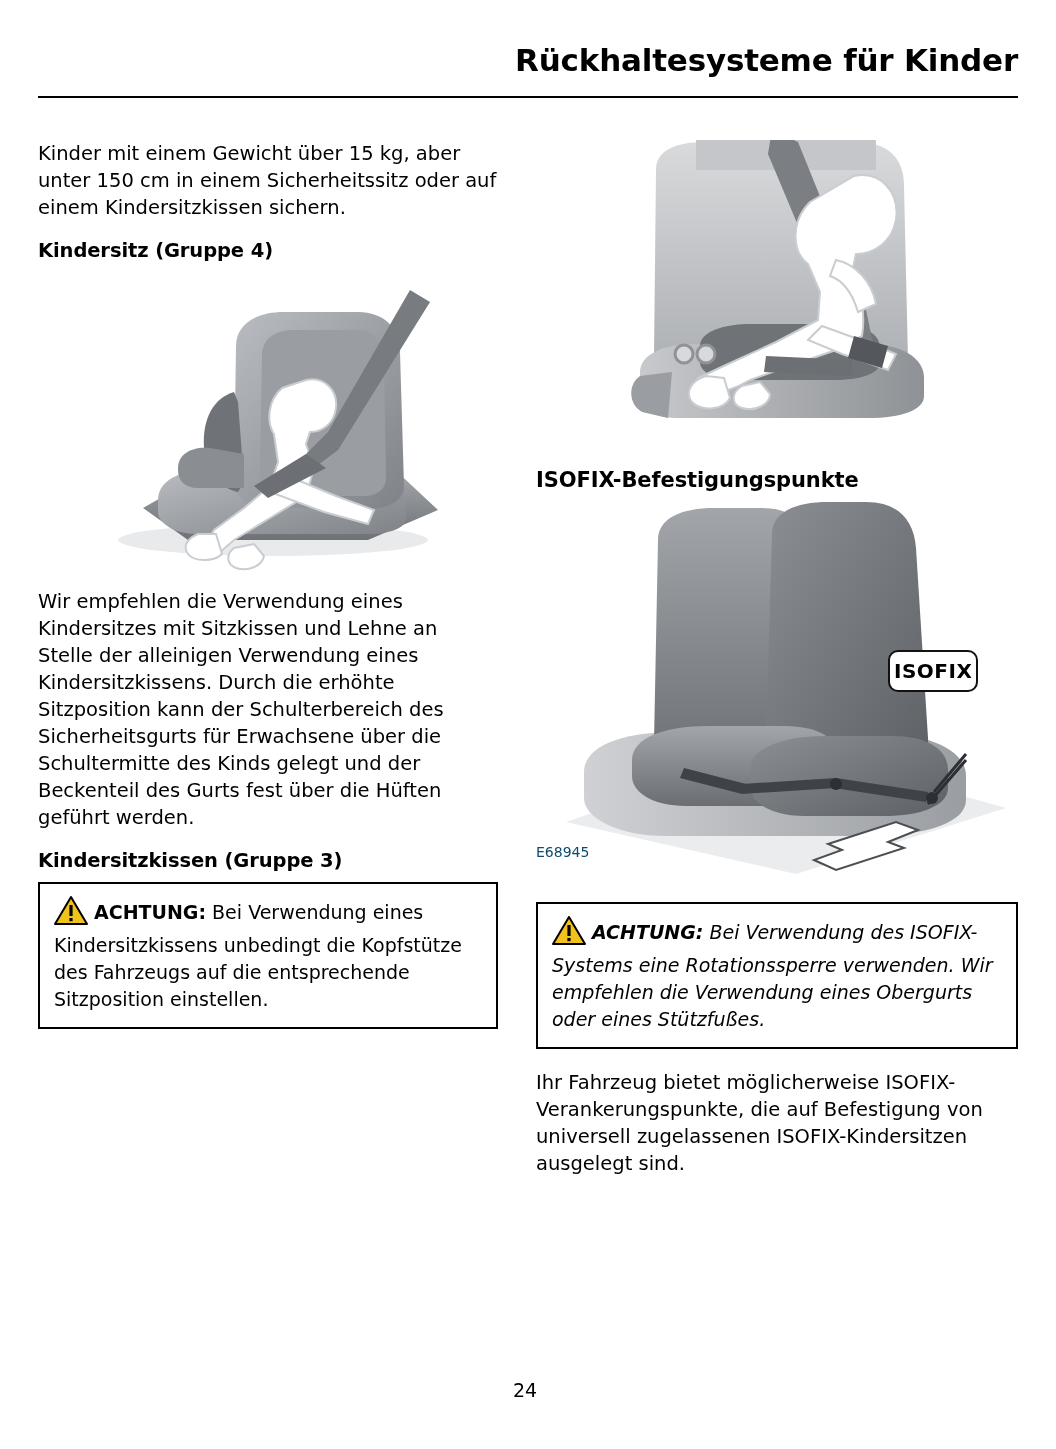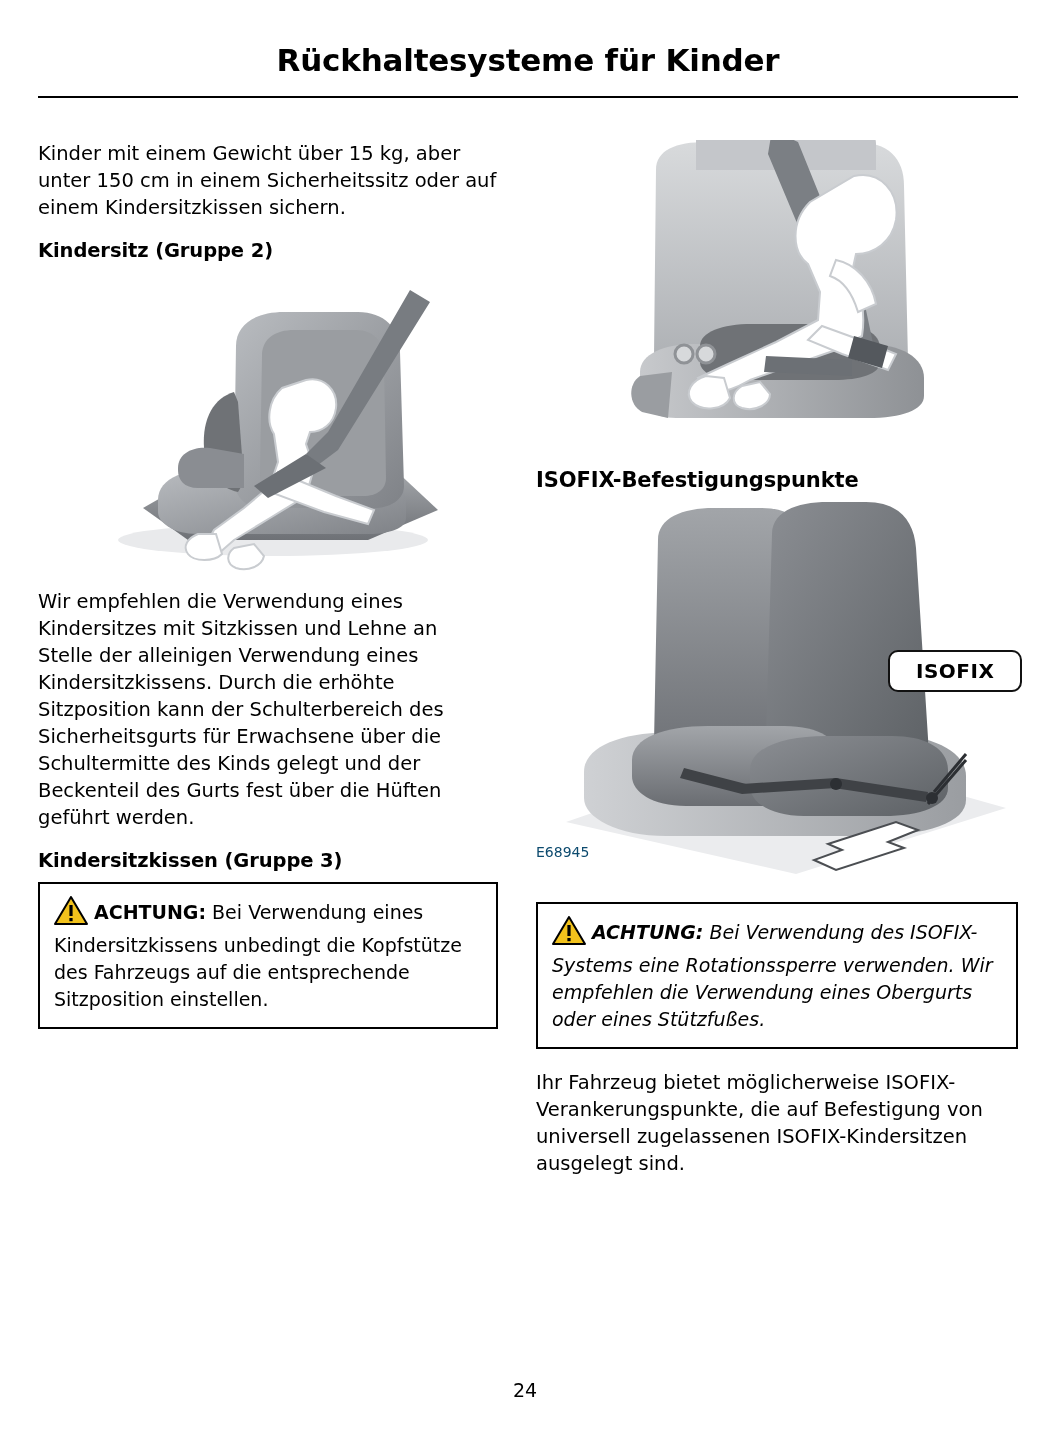--- a/index.html
+++ b/index.html
@@ -21,21 +21,21 @@
     height: 1449px;
     box-sizing: border-box;
   }
 
   
   .page-header {
     position: absolute;
     top: 42px;
     left: 38px;
     width: 980px;
-    text-align: center;
+    text-align: right;
   }
   .page-header h1 {
     margin: 0;
     font-size: 31px;
     font-weight: bold;
     letter-spacing: -0.2px;
     font-family: "DejaVu Sans", sans-serif;
   }
   .header-rule {
     position: absolute;
@@ -103,21 +103,21 @@
     color: #0c4a6e;
   }
 
   .isofix-callout {
     position: absolute;
     border: 2px solid #111;
     border-radius: 10px;
     background: #ffffff;
     font-size: 20px;
     font-weight: bold;
-    padding: 7px 26px;
+    padding: 7px 4px;
     letter-spacing: 0.5px;
   }
 
   
   .page-number {
     position: absolute;
     bottom: 48px;
     left: 0;
     width: 1050px;
     text-align: center;
@@ -132,21 +132,21 @@
 
   <div class="page-header">
     <h1>Rückhaltesysteme für Kinder</h1>
   </div>
   <div class="header-rule"></div>
 
   <div class="col-left">
 
     <p class="body-text">Kinder mit einem Gewicht über 15 kg, aber unter 150 cm in einem Sicherheitssitz oder auf einem Kindersitzkissen sichern.</p>
 
-    <h2 class="sub-head">Kindersitz (Gruppe 2)</h2>
+    <h2 class="sub-head">Kindersitz (Gruppe 4)</h2>
 
     <div class="figure" style="height:300px; margin:6px 0 16px 0;">
       <svg width="460" height="300" viewBox="0 0 460 300">
         <defs>
           <linearGradient id="gseat" x1="0" y1="0" x2="1" y2="1">
             <stop offset="0%" stop-color="#b9bcc0"></stop>
             <stop offset="100%" stop-color="#7f8287"></stop>
           </linearGradient>
           <linearGradient id="gseat2" x1="0" y1="0" x2="0" y2="1">
             <stop offset="0%" stop-color="#a6a9ad"></stop>

